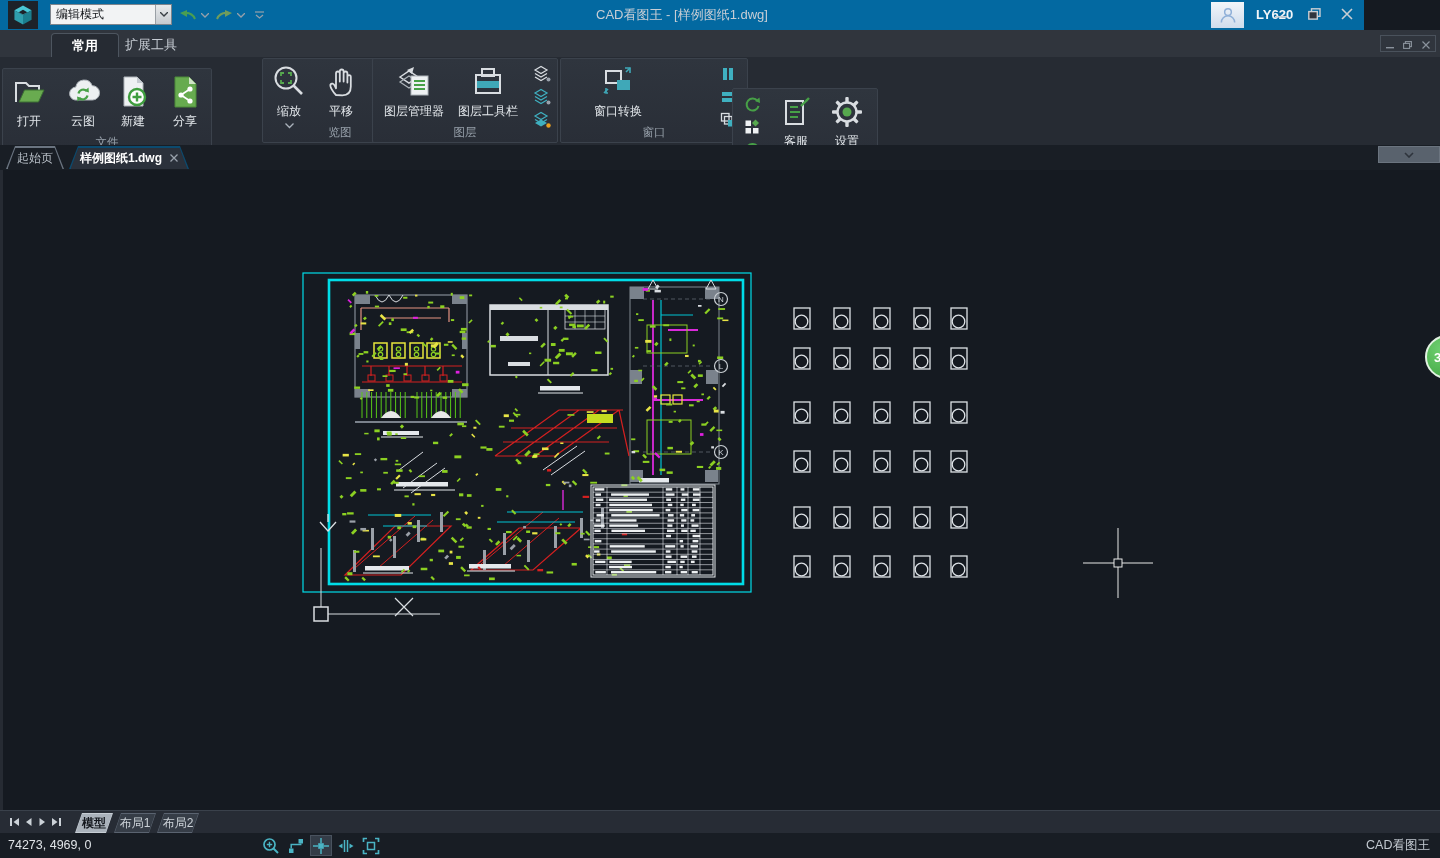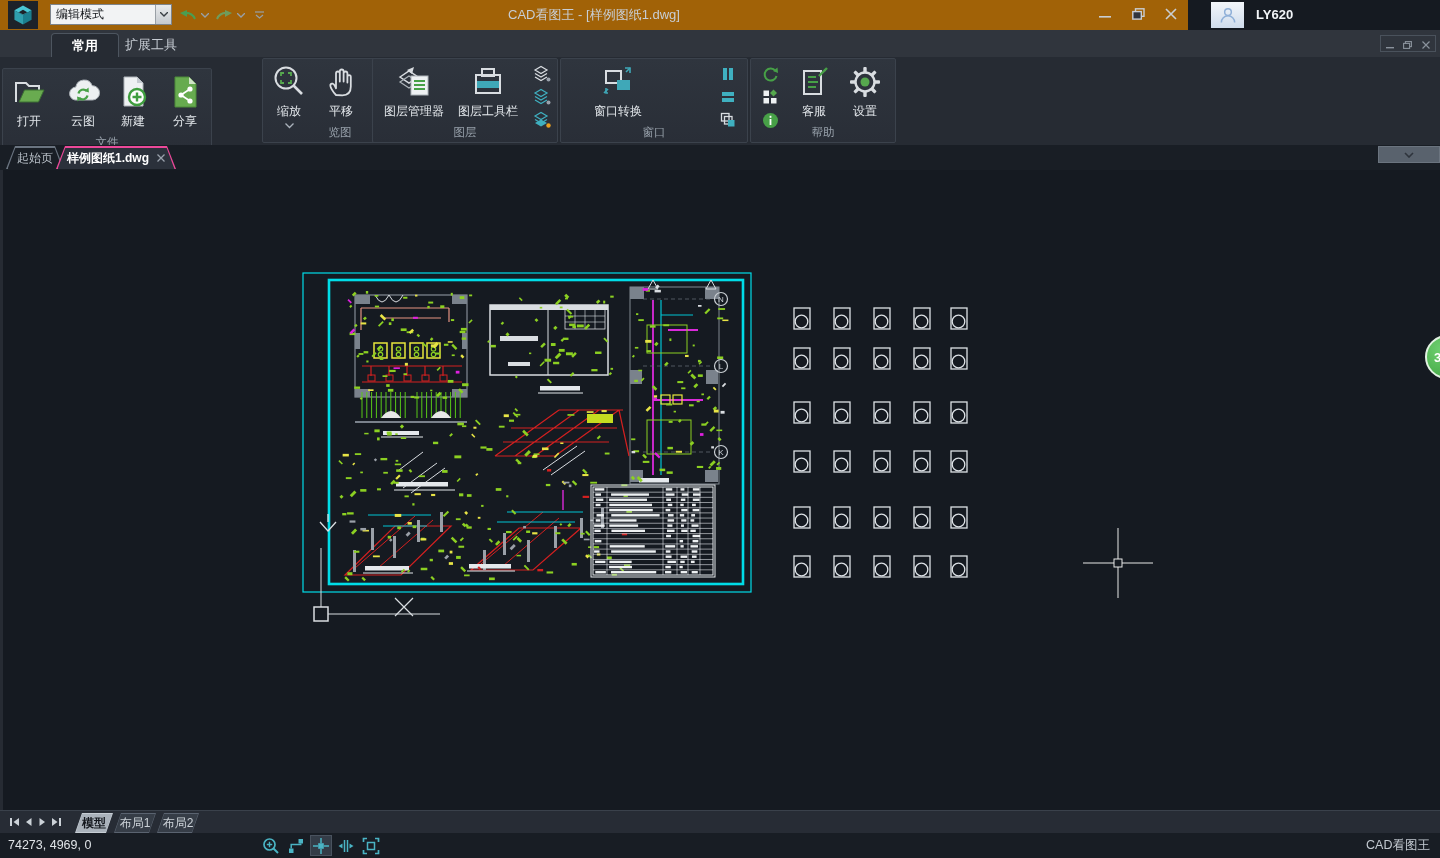--- a/index.html
+++ b/index.html
@@ -1,20 +1,20 @@
 <!DOCTYPE html>
 <html><head>
 <meta charset="utf-8">
 <style>
   * { margin:0; padding:0; box-sizing:border-box; }
   html,body { width:1440px; height:858px; overflow:hidden; background:#151a21;
     font-family:"Liberation Sans","DejaVu Sans",sans-serif; }
 
   
-  #titlebar { position:absolute; left:0; top:0; width:1188px; height:30px; background:#a16207; }
+  #titlebar { position:absolute; left:0; top:0; width:1364px; height:30px; background:#0369a1; }
   #logo { position:absolute; left:8px; top:1px; width:30px; height:28px; background:#1d2229; display:flex; align-items:center; justify-content:center; }
   #mode-select { position:absolute; left:50px; top:4px; width:122px; height:21px; background:#f2f3f4; border:1px solid #7d848c; display:flex; align-items:center; }
   #mode-select .txt { flex:1; padding-left:5px; font-size:12px; color:#15181c; }
   #mode-select .dd { width:16px; height:100%; background:linear-gradient(#e8eaec,#c6cacf); border-left:1px solid #9aa0a6; display:flex; align-items:center; justify-content:center; }
   .qa { position:absolute; top:6px; height:18px; display:flex; align-items:center; justify-content:center; }
   #title-text { position:absolute; left:0; right:0; top:0; height:30px; line-height:30px; text-align:center; color:#c8ced5; font-size:13px; pointer-events:none; }
   #avatar { position:absolute; left:1211px; top:2px; width:33px; height:26px; background:linear-gradient(#f2f6fa,#cfdcec); display:flex; align-items:center; justify-content:center; }
   #username { position:absolute; left:1256px; top:0; height:30px; line-height:30px; color:#f2f5f8; font-size:13px; font-weight:bold; }
   .winbtn { position:absolute; top:0; width:34px; height:28px; display:flex; align-items:center; justify-content:center; }
 
@@ -314,21 +314,21 @@
         <svg width="16" height="16" viewBox="0 0 16 16">
             <rect x="1.5" y="1.5" width="7.5" height="7.5" fill="none" stroke="#d9dde1" stroke-width="1.3"></rect>
             <rect x="4.5" y="4.5" width="7.5" height="7.5" fill="none" stroke="#d9dde1" stroke-width="1.3"></rect>
             <rect x="8" y="8" width="6.5" height="6.5" fill="#3fb0c0"></rect>
           </svg>
       </span>
     </div>
     <div class="rgroup-label">窗口</div>
   </div>
 
-  <div class="rgroup" style="left:750px;width:146px;">
+  <div class="rgroup" style="left:732px;width:146px;margin-top:30px;">
     <div class="smallcol" style="left:8px;width:22px;">
       <span class="sic">
         <svg width="18" height="18" viewBox="0 0 18 18">
             <path d="M14.5 6 a6 6 0 1 0 1 5" fill="none" stroke="#47a047" stroke-width="2"></path>
             <polygon points="16.5,2.5 17,8 12,6" fill="#47a047"></polygon>
           </svg>
       </span>
       <span class="sic">
         <svg width="16" height="16" viewBox="0 0 16 16">
             <rect x="1.5" y="1.5" width="5.5" height="5.5" fill="#eef1f3"></rect>
@@ -378,21 +378,21 @@
     <div class="rgroup-label">帮助</div>
   </div>
 </div>
 
 <div id="docbar">
   <div class="dtab" style="left:6px;width:58px;background:#6a7480;">
     <div class="inner" style="background:#191e25;color:#b9c0c8;">
       <span>起始页</span>
     </div>
   </div>
-  <div class="dtab" style="left:56px;width:120px;background:#ec4899;">
+  <div class="dtab" style="left:69px;width:120px;background:#0c4a6e;">
     <div class="inner" style="background:#2b313b;color:#fff;font-weight:bold;">
       <span>样例图纸1.dwg</span>
       <span><svg width="8" height="8" viewBox="0 0 8 8">
             <path d="M0.5 0.5 L7.5 7.5 M7.5 0.5 L0.5 7.5" stroke="#9aa2ac" stroke-width="1.3"></path>
           </svg></span>
     </div>
   </div>
   <div id="docHandle">
     <svg width="10" height="6" viewBox="0 0 10 6">
         <path d="M1 1 L5 5 L9 1" fill="none" stroke="#2e343c" stroke-width="1.6"></path>

